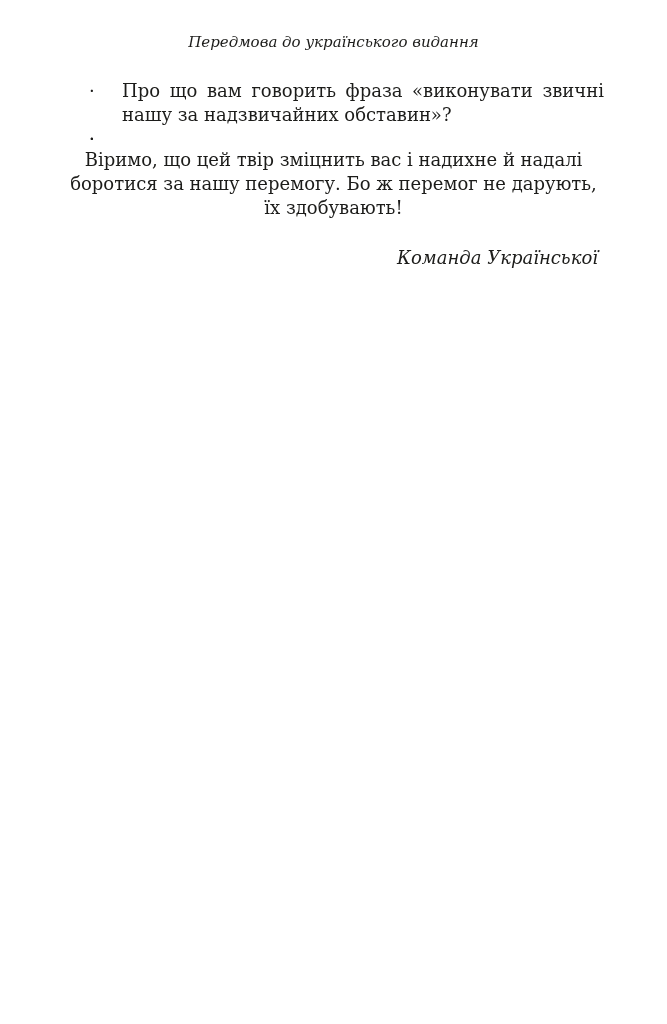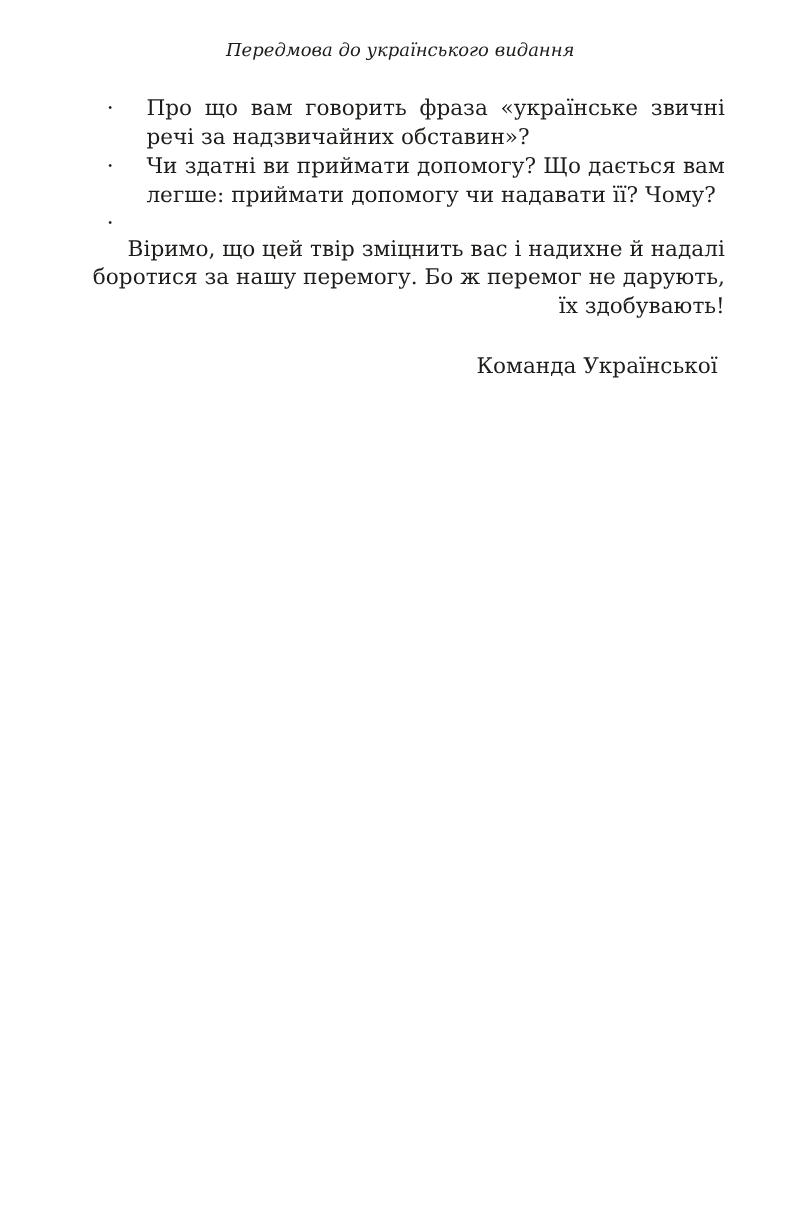--- a/index.html
+++ b/index.html
@@ -44,46 +44,46 @@
     position: absolute;
     left: 26px;
     top: 0;
     font-size: 18px;
     line-height: 24px;
   }
   .closing-paragraph {
     margin: 21px 0 0 0;
     font-size: 18px;
     line-height: 24px;
-    text-align: right;
+    text-align: center;
   }
   .signature {
     margin-top: 25px;
     margin-left: 334px;
+    font-style: italic;
     font-size: 18px;
     line-height: 26px;
   }
 </style>
 </head>
 <body>
 
 <div class="page">
 
   <div class="running-head">Передмова до українського видання</div>
 
   <div class="content">
 
     <ul class="bullet-list">
       <li>
         <span class="bullet-marker">·</span>
-        <span>Про що вам говорить фраза «українське звичні речі за надзвичайних обставин»?</span>
+        <span>Про що вам говорить фраза «виконувати звичні нашу за надзвичайних обставин»?</span>
       </li>
       <li>
         <span class="bullet-marker">·</span>
-        <span>Чи здатні ви приймати допомогу? Що дається вам легше: приймати допомогу чи надавати її? Чому?</span>
       </li>
       <li>
         <span class="bullet-marker">·</span>
       </li>
     </ul>
 
     <p class="closing-paragraph">Віримо, що цей твір зміцнить вас і надихне й надалі боротися за нашу перемогу. Бо ж перемог не дарують, їх здобувають!</p>
 
     <div class="signature">
       <div>Команда Української</div>

